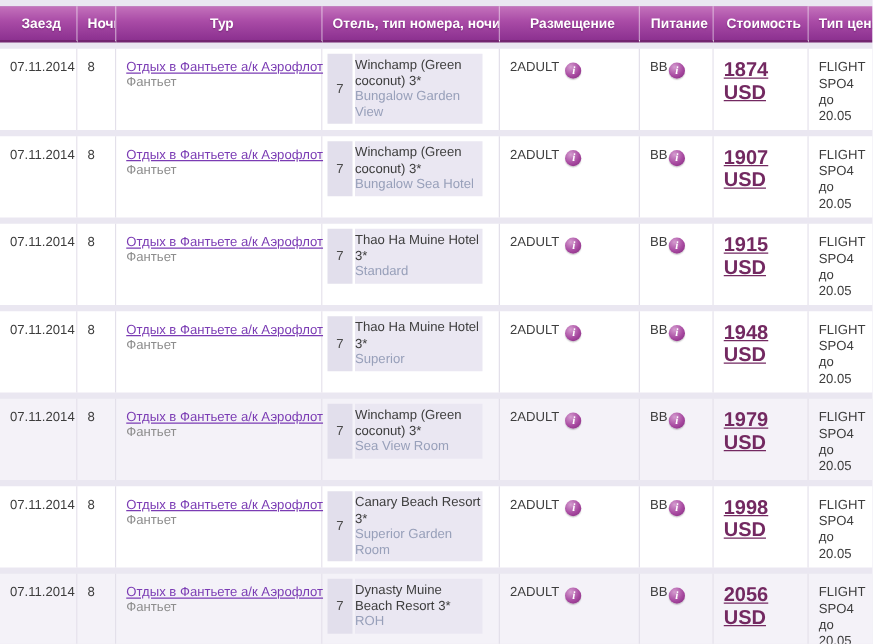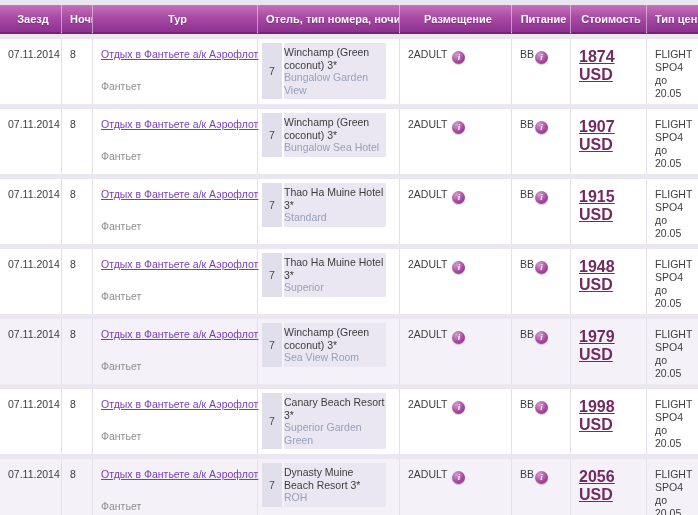--- a/index.html
+++ b/index.html
@@ -31,21 +31,21 @@
     border-right:1px solid #e3e0ea;height:43px;box-sizing:border-box;
   }
   td:last-child{border-right:none;}
   tbody tr:nth-child(5) td,
   tbody tr:nth-child(7) td,
   tbody tr:nth-child(9) td{background:#f4f2f8;}
 
   .c-tour a.tour-link{
     color:#7b3cb4;text-decoration:underline;white-space:nowrap;
   }
-  .tour-sub{color:#8d8d8d;margin-top:20px;}
+  .tour-sub{color:#8d8d8d;margin-top:0;}
 
   td.c-hotel{padding:4px 13px 4px 4px;}
   .hotel-box{display:flex;align-items:stretch;}
   .hotel-nights{
     width:20px;min-width:20px;background:#e2dfec;color:#4a4a4a;
     display:flex;align-items:center;justify-content:center;margin-right:2px;
   }
   .hotel-info{flex:1;background:#eae7f2;padding:3px 0;line-height:12.5px;}
   .hotel-name{color:#3d3d3d;}
   .room-type{color:#98a0ba;}
@@ -265,21 +265,21 @@
     </td>
     <td class="c-tour">
       <a href="#" class="tour-link">Отдых в Фантьете а/к Аэрофлот</a>
       <div class="tour-sub">Фантьет</div>
     </td>
     <td class="c-hotel">
       <div class="hotel-box">
         <div class="hotel-nights">7</div>
         <div class="hotel-info">
           <div class="hotel-name">Canary Beach Resort 3*</div>
-          <div class="room-type">Superior Garden Green</div>
+          <div class="room-type">Superior Garden Room</div>
         </div>
       </div>
     </td>
     <td class="c-occ">
       <span>2ADULT</span><span class="info-icon">i</span>
     </td>
     <td class="c-meal">
       <span>BB</span><span class="info-icon">i</span>
     </td>
     <td class="c-price">

